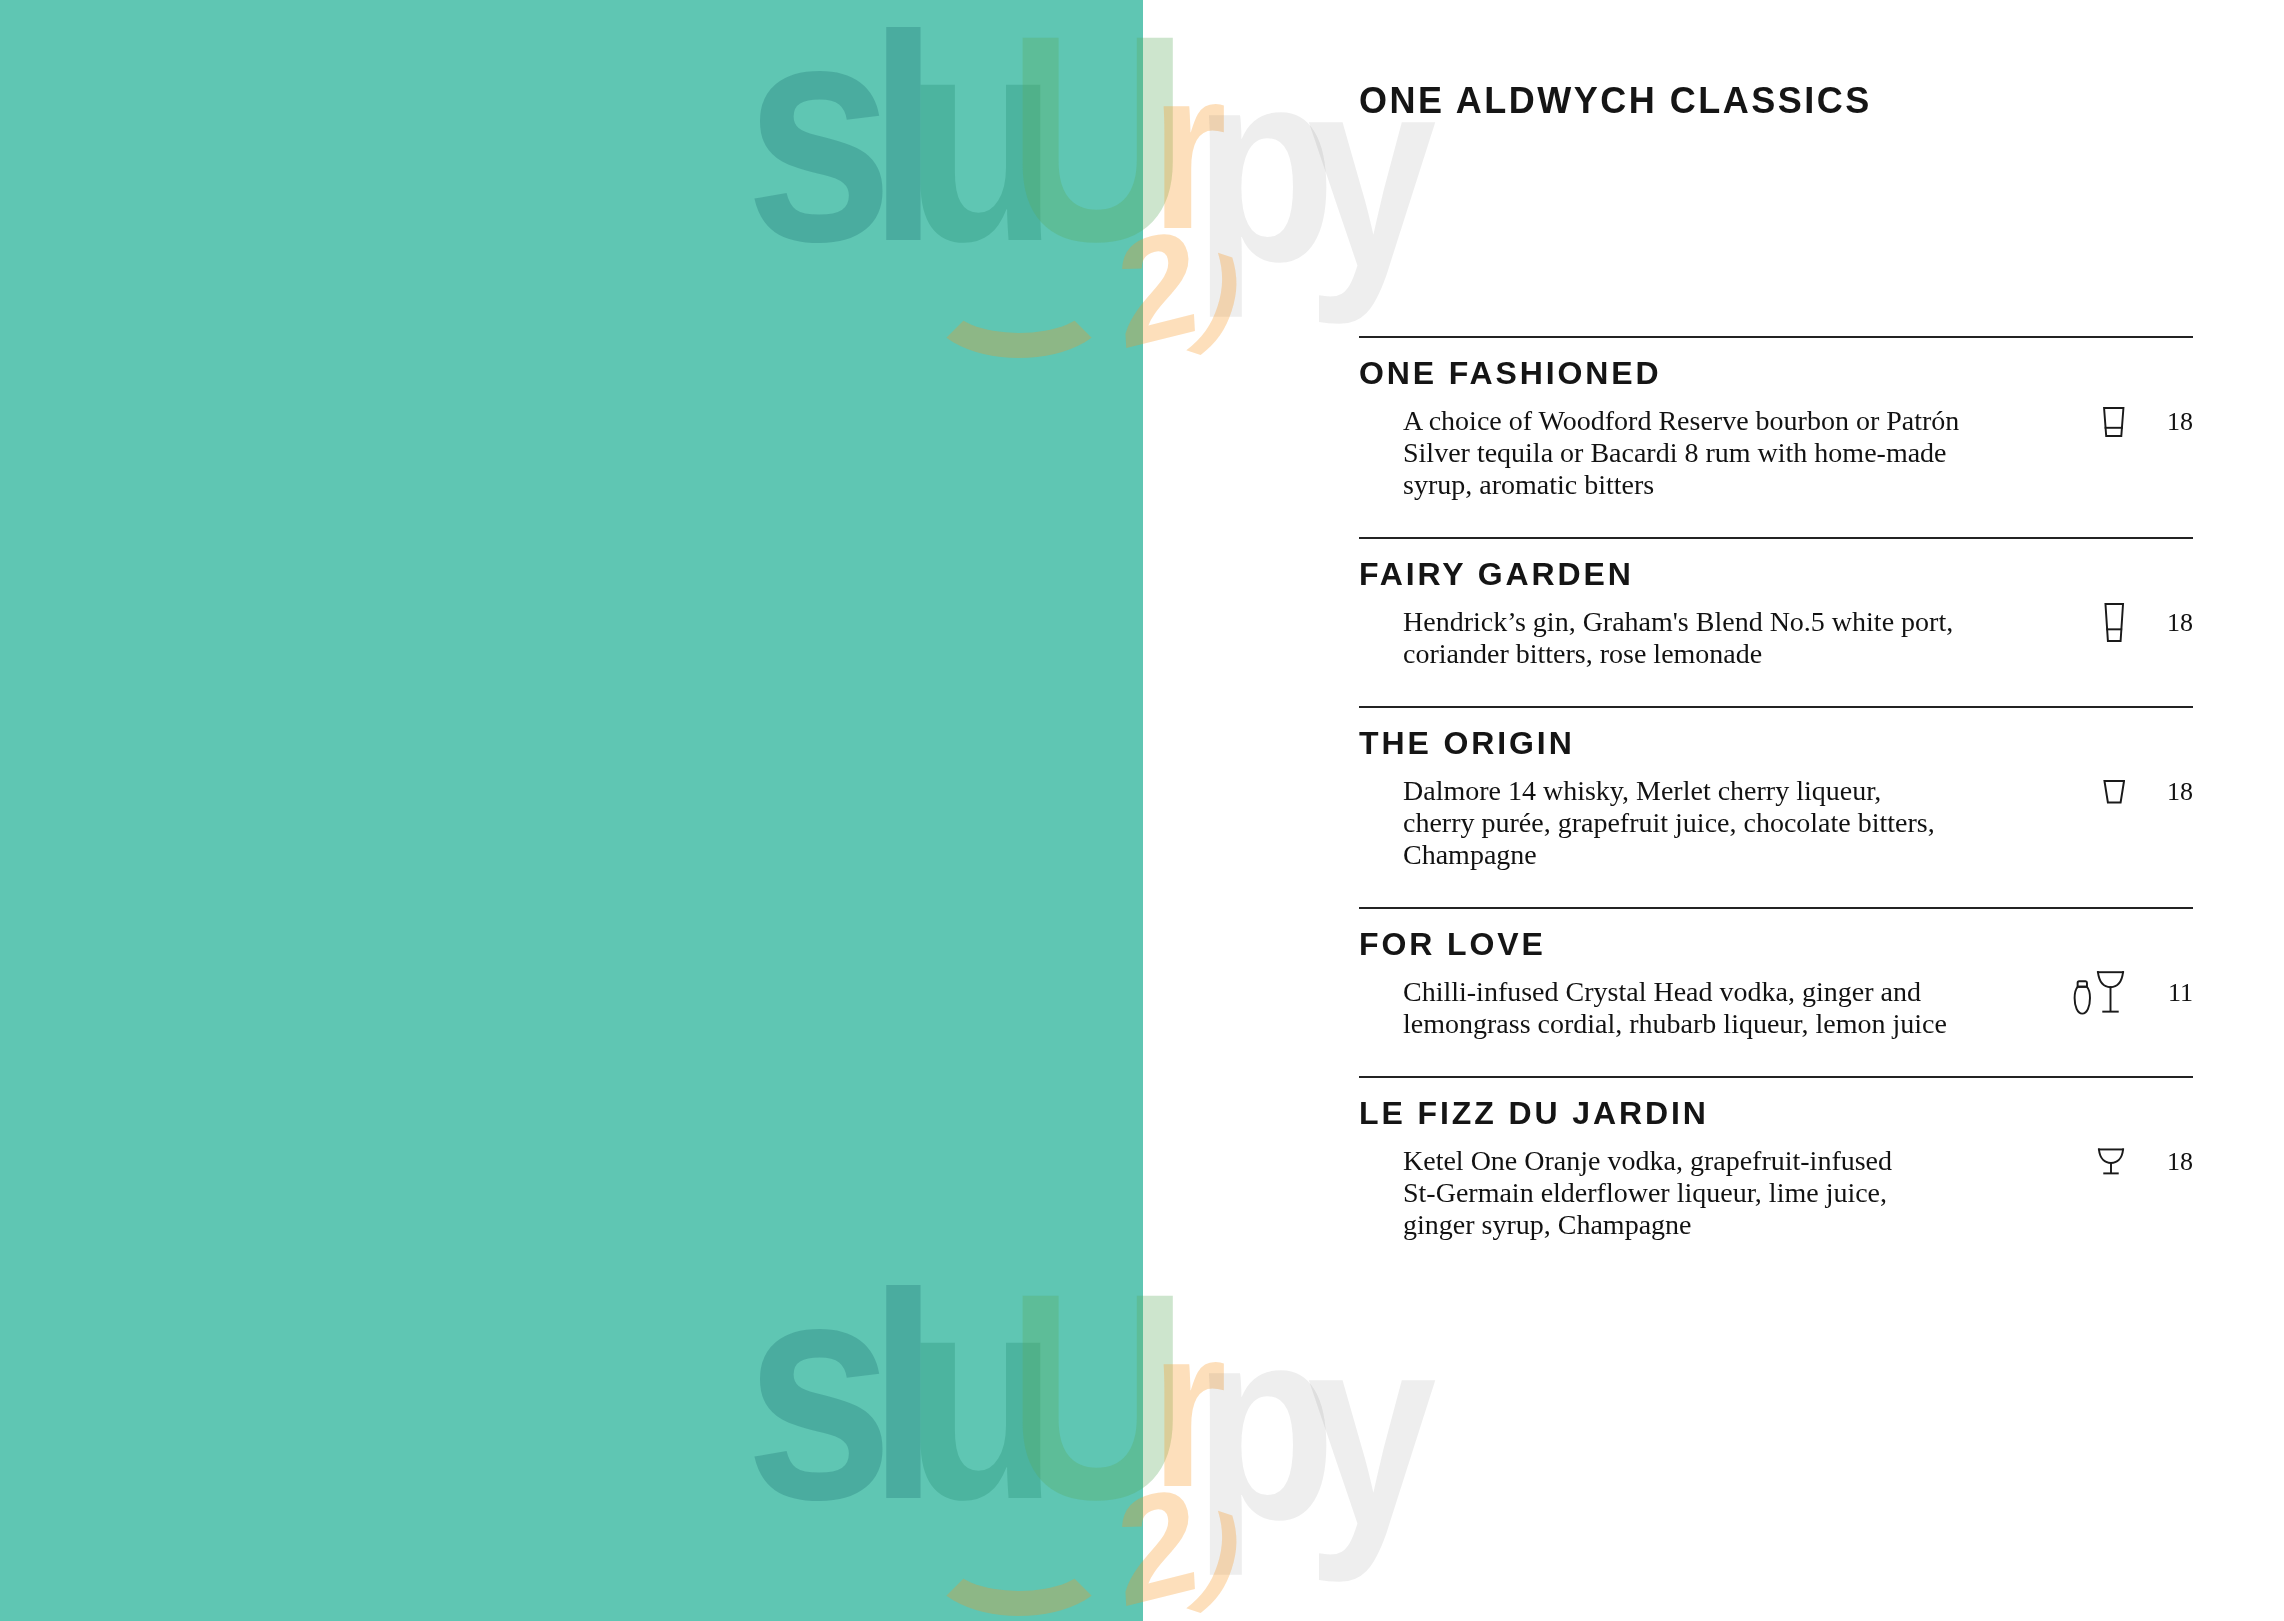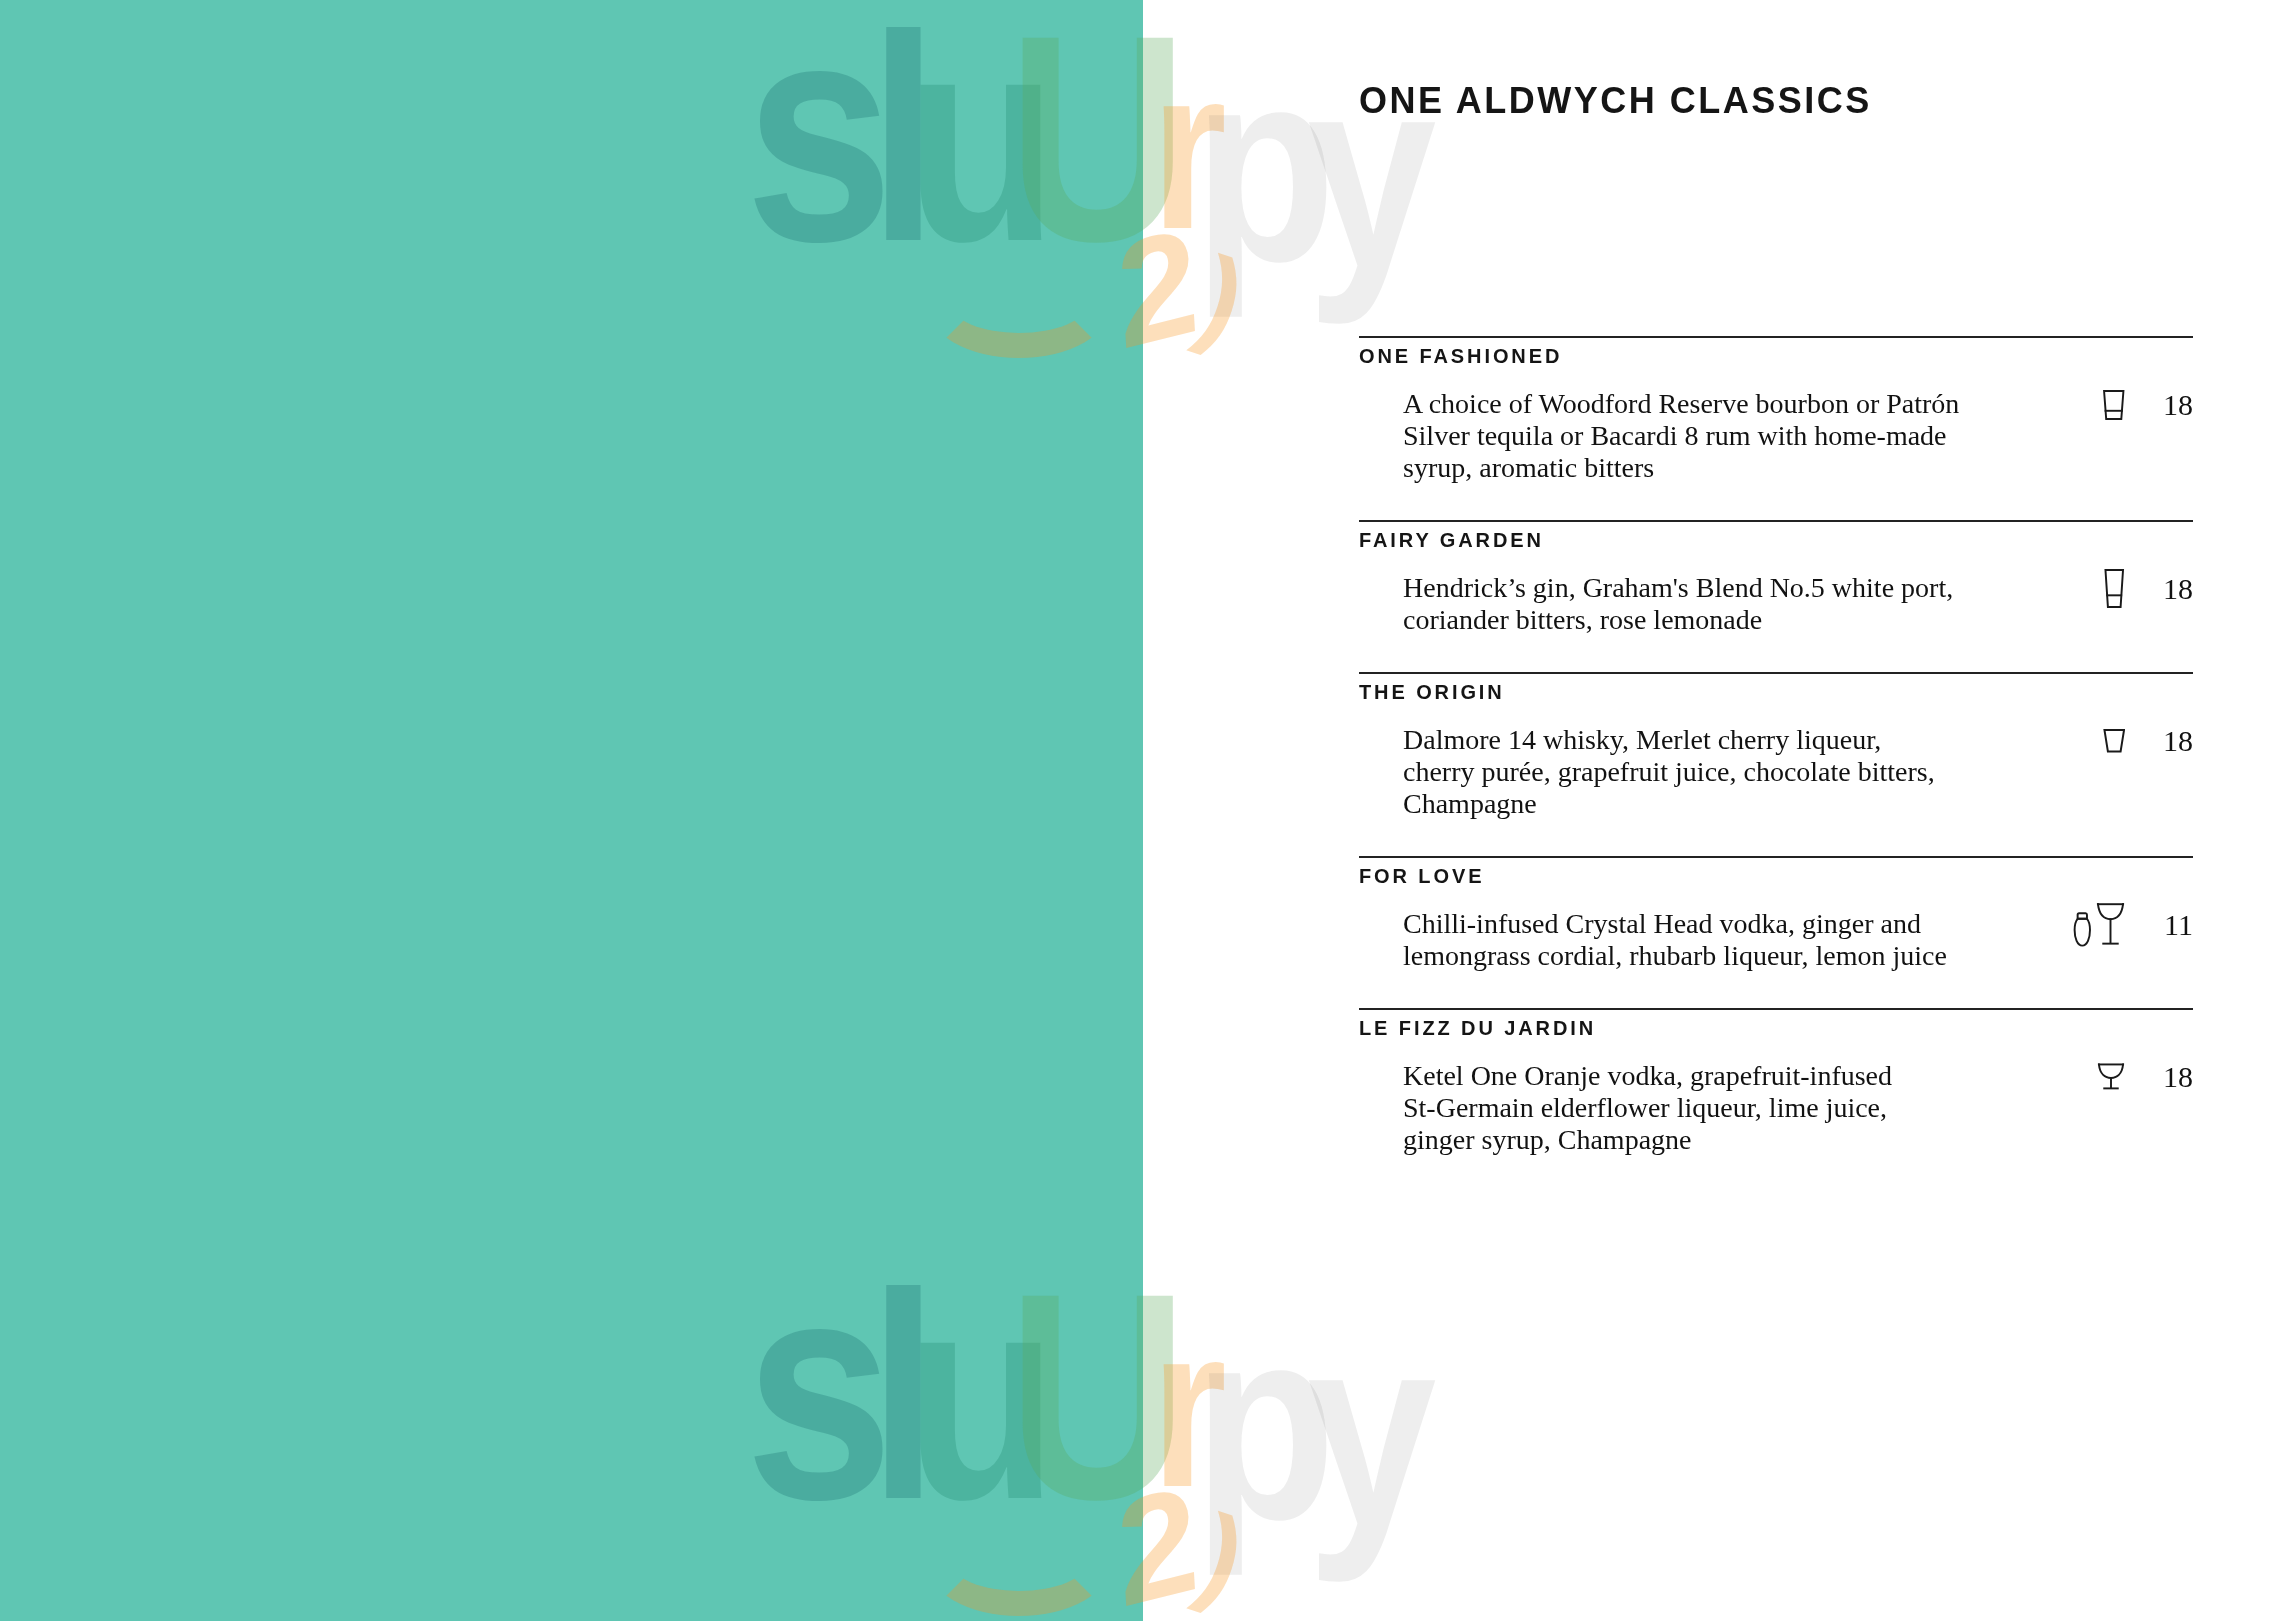--- a/index.html
+++ b/index.html
@@ -52,40 +52,40 @@
   .menu-title{
     position:absolute;left:1359px;top:86px;z-index:2;
     font-size:36px;font-weight:bold;letter-spacing:2.5px;
     line-height:29px;color:#151515;
   }
   .menu-items{
     position:absolute;left:1359px;top:336px;width:834px;z-index:2;
   }
   .rule{height:2px;background:#232323;}
   .item-name{
-    margin-top:6px;
-    font-size:20px;font-weight:bold;letter-spacing:2.9px;
+    margin-top:23px;
+    font-size:32px;font-weight:bold;letter-spacing:2.9px;
     line-height:25.5px;color:#151515;
   }
   .item-row{position:relative;margin-top:18.6px;margin-bottom:36px;}
   .desc-line{
     font-family:"Liberation Serif",serif;
     font-size:28px;line-height:32px;color:#121212;
     white-space:nowrap;
     margin-left:44px;
   }
   .item-right{
     position:absolute;right:0;top:-4.9px;height:43px;
     display:flex;align-items:center;gap:33px;
   }
   .item-icons{display:flex;align-items:flex-end;gap:4.9px;}
   .item-icons svg{display:block;}
   .item-price{
     font-family:"Liberation Serif",serif;
-    font-size:30px;color:#121212;
+    font-size:26px;color:#121212;
     min-width:35px;text-align:right;
   }
 </style>
 </head>
 <body>
 
 <div class="teal-panel" style="background: rgb(95, 198, 179);"></div>
 
 <div class="wm" style="top:39px">
   <div class="wm-text">

